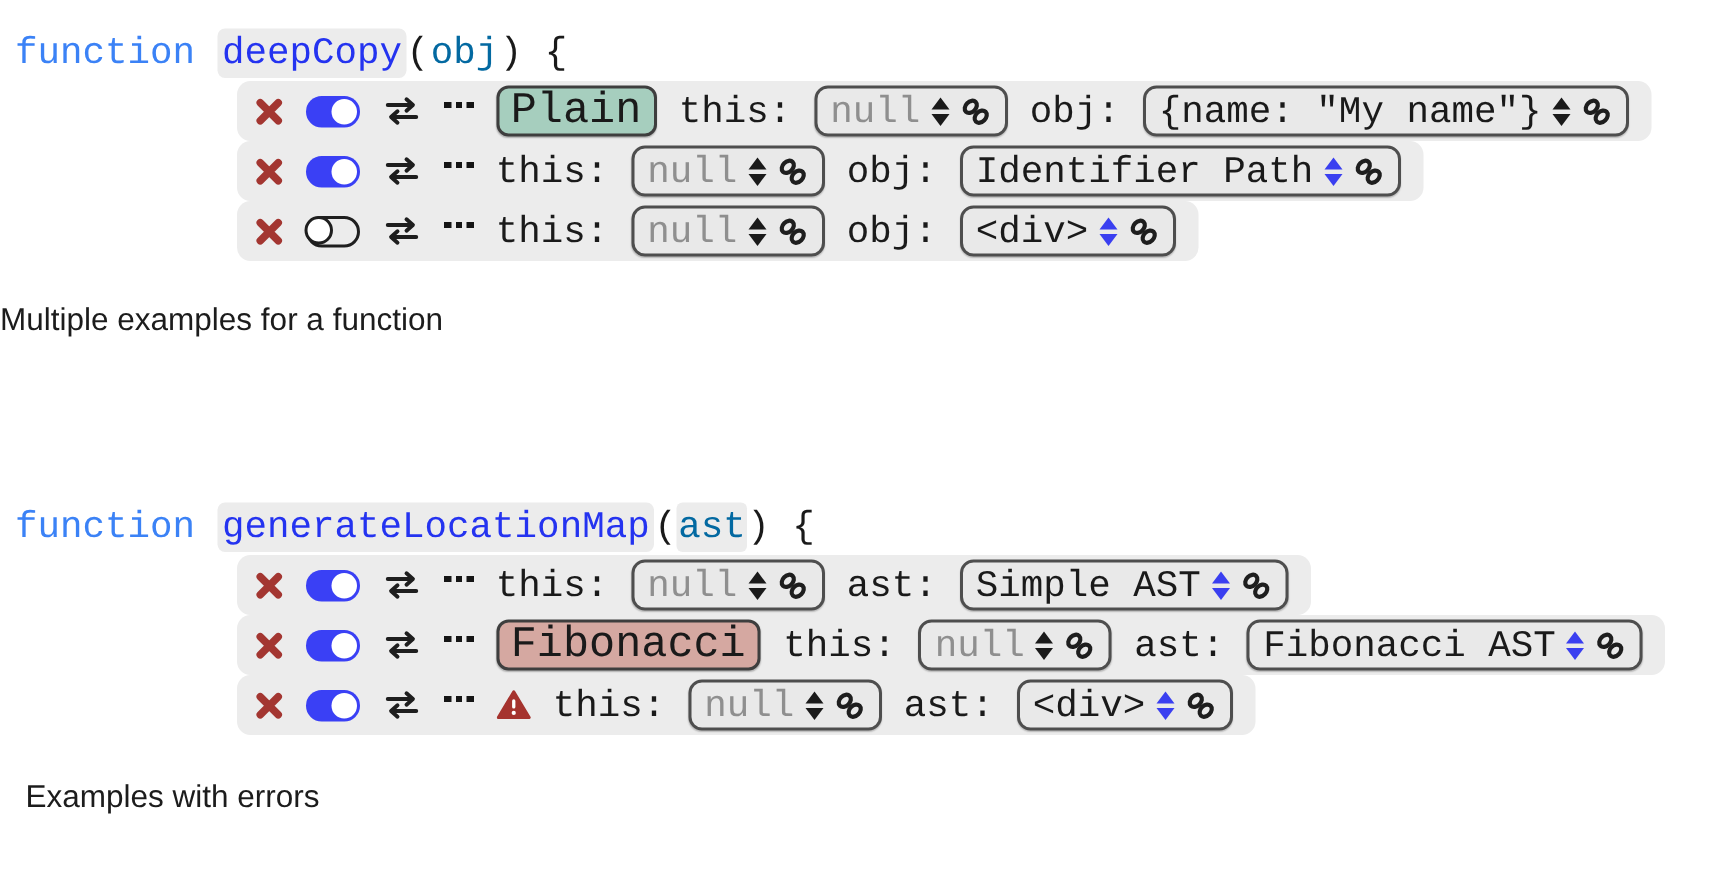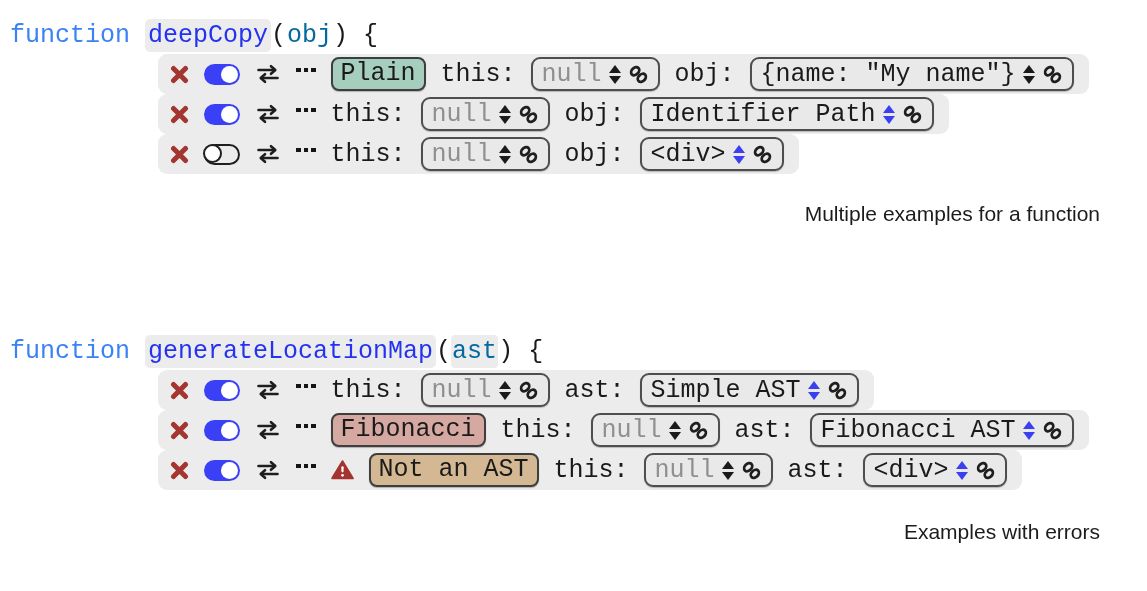--- a/index.html
+++ b/index.html
@@ -24,39 +24,39 @@
   .icon-btn{display:inline-flex;align-items:center;justify-content:center;}
   .toggle{position:relative;width:36px;height:21px;border-radius:11px;box-sizing:border-box;flex:none;}
   .toggle .knob{position:absolute;box-sizing:border-box;border-radius:50%;}
   .toggle.on{background:#3a40f5;}
   .toggle.on .knob{width:17px;height:17px;background:#fff;top:2px;right:2px;}
   .toggle.off{border:2.5px solid #1f1f1f;}
   .toggle.off .knob{width:19px;height:19px;border:2.5px solid #1f1f1f;background:#fff;top:-1.5px;left:-3px;}
   .dots{display:inline-flex;gap:3px;transform:translateY(-4px);}
   .dots i{width:4.5px;height:4.5px;background:#151515;display:block;}
   .tag{
-    font-family:"Liberation Mono","DejaVu Sans Mono",monospace;font-size:25px;line-height:28px;
+    font-family:"Liberation Mono","DejaVu Sans Mono",monospace;font-size:29px;line-height:28px;
     color:#1a1a1a;border:2px solid #3e3e3e;border-radius:8px;padding:1px 8px;
     box-shadow:0 1px 1px rgba(0,0,0,.25);white-space:pre;
   }
   .plabel{
     font-family:"Liberation Mono","DejaVu Sans Mono",monospace;font-size:25px;color:#1a1a1a;white-space:pre;
   }
   .vbox{
     display:inline-flex;align-items:center;gap:7px;background:#e9e9e9;
     border:2px solid #4e4e4e;border-radius:9px;padding:1px 9px;height:34px;box-sizing:border-box;
     box-shadow:0 1px 1px rgba(0,0,0,.22);
   }
   .vtext{font-family:"Liberation Mono","DejaVu Sans Mono",monospace;font-size:25px;white-space:pre;}
   .stepper{display:inline-flex;flex-direction:column;align-items:center;}
   .stepper i{display:block;width:0;height:0;border-left:6px solid transparent;border-right:6px solid transparent;}
   .stepper .up{border-bottom:8px solid currentColor;margin-bottom:3px;}
   .stepper .dn{border-top:8px solid currentColor;}
   .caption{
-    position:absolute;left:0;width:1100px;text-align:right;
+    position:absolute;left:0;width:1100px;text-align:left;
     font-size:21px;color:#1c1c1c;
   }
 </style>
 </head>
 <body>
 
 <div class="section" style="top:20px;">
   <div class="code-line"><span class="kw">function</span><span> </span><span class="fname">deepCopy</span><span>(</span><span class="pname" style="background-color: transparent;">obj</span><span>) {</span></div>
 
   <div class="rows">
@@ -375,21 +375,20 @@
           <i></i>
           <i></i>
         </span>
       <span class="icon-btn">
           <svg width="23" height="20" viewBox="0 0 23 20">
             <path d="M11.5 1.2 L21.8 18.3 H1.2 Z" fill="#a5332e" stroke="#a5332e" stroke-width="2" stroke-linejoin="round"></path>
             <rect x="10.4" y="6.2" width="2.2" height="6.2" rx="1.1" fill="#ffffff"></rect>
             <circle cx="11.5" cy="15.3" r="1.4" fill="#ffffff"></circle>
           </svg>
         </span>
-      <span class="tag" style="background-color: rgb(212, 184, 147);">Not an AST</span>
       <span class="plabel">this:</span>
       <span class="vbox">
         <span class="vtext" style="color: rgb(143, 143, 143);">null</span>
         <span class="stepper" style="color: rgb(26, 26, 26);">
             <i class="up"></i>
             <i class="dn"></i>
           </span>
         <span class="icon-btn">
             <svg width="21" height="21" viewBox="0 0 21 21">
               <g fill="none" stroke="#1e1e1e" stroke-width="2.8">
@@ -413,13 +412,13 @@
                 <ellipse cx="13.8" cy="13.8" rx="4.6" ry="3.4" transform="rotate(-45 13.8 13.8)"></ellipse>
               </g>
             </svg>
           </span>
       </span>
     </div>
 
   </div>
 </div>
 
-<div class="caption" style="top:520px;">Examples with errors</div>
+<div class="caption" style="top:520px;margin-left:17px;">Examples with errors</div>
 
 </body></html>

